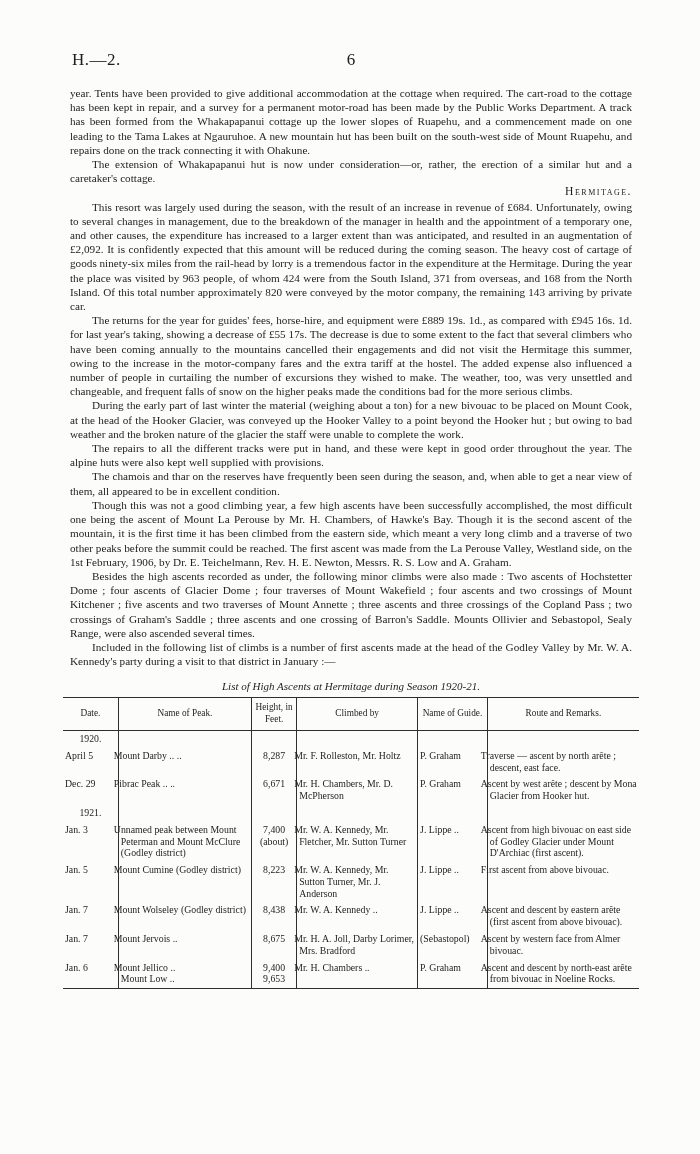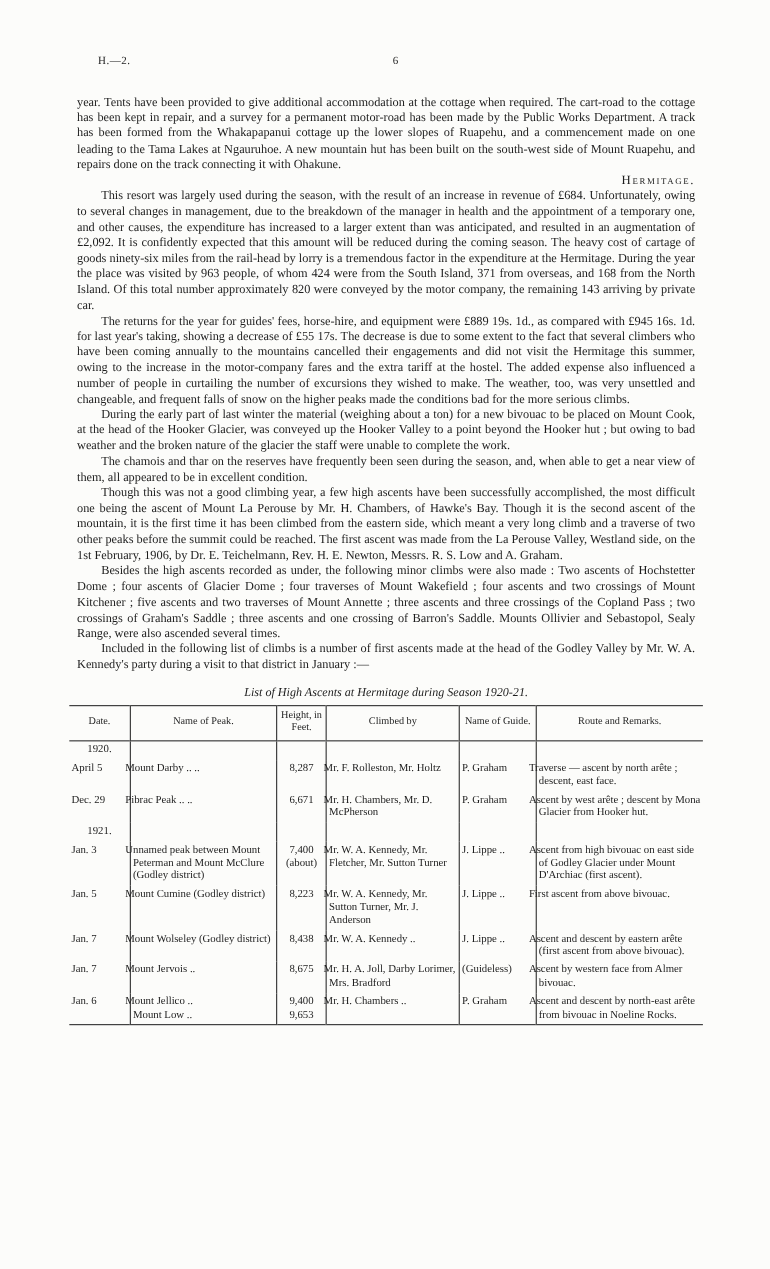--- a/index.html
+++ b/index.html
@@ -12,22 +12,21 @@
     color: #1d1d1d;
     font-family: "Liberation Serif", "DejaVu Serif", serif;
     box-sizing: border-box;
     padding: 50px 68px 20px 70px;
     overflow: hidden;
   }
   .running-head {
     position: relative;
     height: 18px;
     margin-bottom: 18px;
-    font-size: 10px;
-    margin-left: 17px;
+    font-size: 17px;
   }
   .doc-ref { position: absolute; left: 2px; top: 0; letter-spacing: 0.5px; }
   .page-num { position: absolute; left: 0; right: 0; top: 0; text-align: center; }
   .body-text {
     font-size: 11.2px;
     line-height: 14.2px;
     text-align: justify;
   }
   .body-text p { margin: 0; text-indent: 22px; }
   .body-text p.no-indent { text-indent: 0; }
@@ -88,26 +87,28 @@
 
 <div class="page">
 
   <div class="running-head">
     <span class="doc-ref">H.—2.</span>
     <span class="page-num">6</span>
   </div>
 
   <div class="body-text">
     <p class="no-indent">year.  Tents have been provided to give additional accommodation at the cottage when required. The cart-road to the cottage has been kept in repair, and a survey for a permanent motor-road has been made by the Public Works Department.  A track has been formed from the Whakapapanui cottage up the lower slopes of Ruapehu, and a commencement made on one leading to the Tama Lakes at Ngauruhoe.  A new mountain hut has been built on the south-west side of Mount Ruapehu, and repairs done on the track connecting it with Ohakune.</p>
+    <p>The extension of Whakapapanui hut is now under consideration—or, rather, the erection of a similar hut and a caretaker's cottage.</p>
 
     <p class="section-heading">Hermitage.</p>
 
     <p>This resort was largely used during the season, with the result of an increase in revenue of £684. Unfortunately, owing to several changes in management, due to the breakdown of the manager in health and the appointment of a temporary one, and other causes, the expenditure has increased to a larger extent than was anticipated, and resulted in an augmentation of £2,092.  It is confidently expected that this amount will be reduced during the coming season.  The heavy cost of cartage of goods ninety-six miles from the rail-head by lorry is a tremendous factor in the expenditure at the Hermitage.  During the year the place was visited by 963 people, of whom 424 were from the South Island, 371 from overseas, and 168 from the North Island.  Of this total number approximately 820 were conveyed by the motor company, the remaining 143 arriving by private car.</p>
     <p>The returns for the year for guides' fees, horse-hire, and equipment were £889 19s. 1d., as compared with £945 16s. 1d. for last year's taking, showing a decrease of £55 17s.  The decrease is due to some extent to the fact that several climbers who have been coming annually to the mountains cancelled their engagements and did not visit the Hermitage this summer, owing to the increase in the motor-company fares and the extra tariff at the hostel.  The added expense also influenced a number of people in curtailing the number of excursions they wished to make.  The weather, too, was very unsettled and changeable, and frequent falls of snow on the higher peaks made the conditions bad for the more serious climbs.</p>
     <p>During the early part of last winter the material (weighing about a ton) for a new bivouac to be placed on Mount Cook, at the head of the Hooker Glacier, was conveyed up the Hooker Valley to a point beyond the Hooker hut ;  but owing to bad weather and the broken nature of the glacier the staff were unable to complete the work.</p>
+    <p>The repairs to all the different tracks were put in hand, and these were kept in good order throughout the year.  The alpine huts were also kept well supplied with provisions.</p>
     <p>The chamois and thar on the reserves have frequently been seen during the season, and, when able to get a near view of them, all appeared to be in excellent condition.</p>
     <p>Though this was not a good climbing year, a few high ascents have been successfully accomplished, the most difficult one being the ascent of Mount La Perouse by Mr. H. Chambers, of Hawke's Bay.  Though it is the second ascent of the mountain, it is the first time it has been climbed from the eastern side, which meant a very long climb and a traverse of two other peaks before the summit could be reached.  The first ascent was made from the La Perouse Valley, Westland side, on the 1st February, 1906, by Dr. E. Teichelmann, Rev. H. E. Newton, Messrs. R. S. Low and A. Graham.</p>
     <p>Besides the high ascents recorded as under, the following minor climbs were also made : Two ascents of Hochstetter Dome ;  four ascents of Glacier Dome ;  four traverses of Mount Wakefield ; four ascents and two crossings of Mount Kitchener ;  five ascents and two traverses of Mount Annette ; three ascents and three crossings of the Copland Pass ;  two crossings of Graham's Saddle ;  three ascents and one crossing of Barron's Saddle.    Mounts Ollivier and Sebastopol, Sealy Range, were also ascended several times.</p>
     <p>Included in the following list of climbs is a number of first ascents made at the head of the Godley Valley by Mr. W. A. Kennedy's party during a visit to that district in January :—</p>
   </div>
 
   <div class="table-title">List of High Ascents at Hermitage during Season 1920-21.</div>
 
   <table class="ascents">
     <colgroup>
@@ -184,21 +185,21 @@
           <td class="c-height">8,438</td>
           <td class="c-climbed">Mr. W. A. Kennedy ..</td>
           <td class="c-guide">J. Lippe ..</td>
           <td class="c-route">Ascent and descent by eastern arête (first ascent from above bivouac).</td>
         </tr>
         <tr>
           <td class="c-date">Jan.  7</td>
           <td class="c-peak">Mount Jervois ..</td>
           <td class="c-height">8,675</td>
           <td class="c-climbed">Mr. H. A. Joll, Darby Lorimer, Mrs. Bradford</td>
-          <td class="c-guide">(Guideless)</td>
+          <td class="c-guide">(Sebastopol)</td>
           <td class="c-route">Ascent by western face from Almer bivouac.</td>
         </tr>
         <tr>
           <td class="c-date">Jan.  6</td>
           <td class="c-peak">Mount Jellico ..
 Mount Low ..</td>
           <td class="c-height">9,400
 9,653</td>
           <td class="c-climbed">Mr. H. Chambers    ..</td>
           <td class="c-guide">P. Graham</td>

